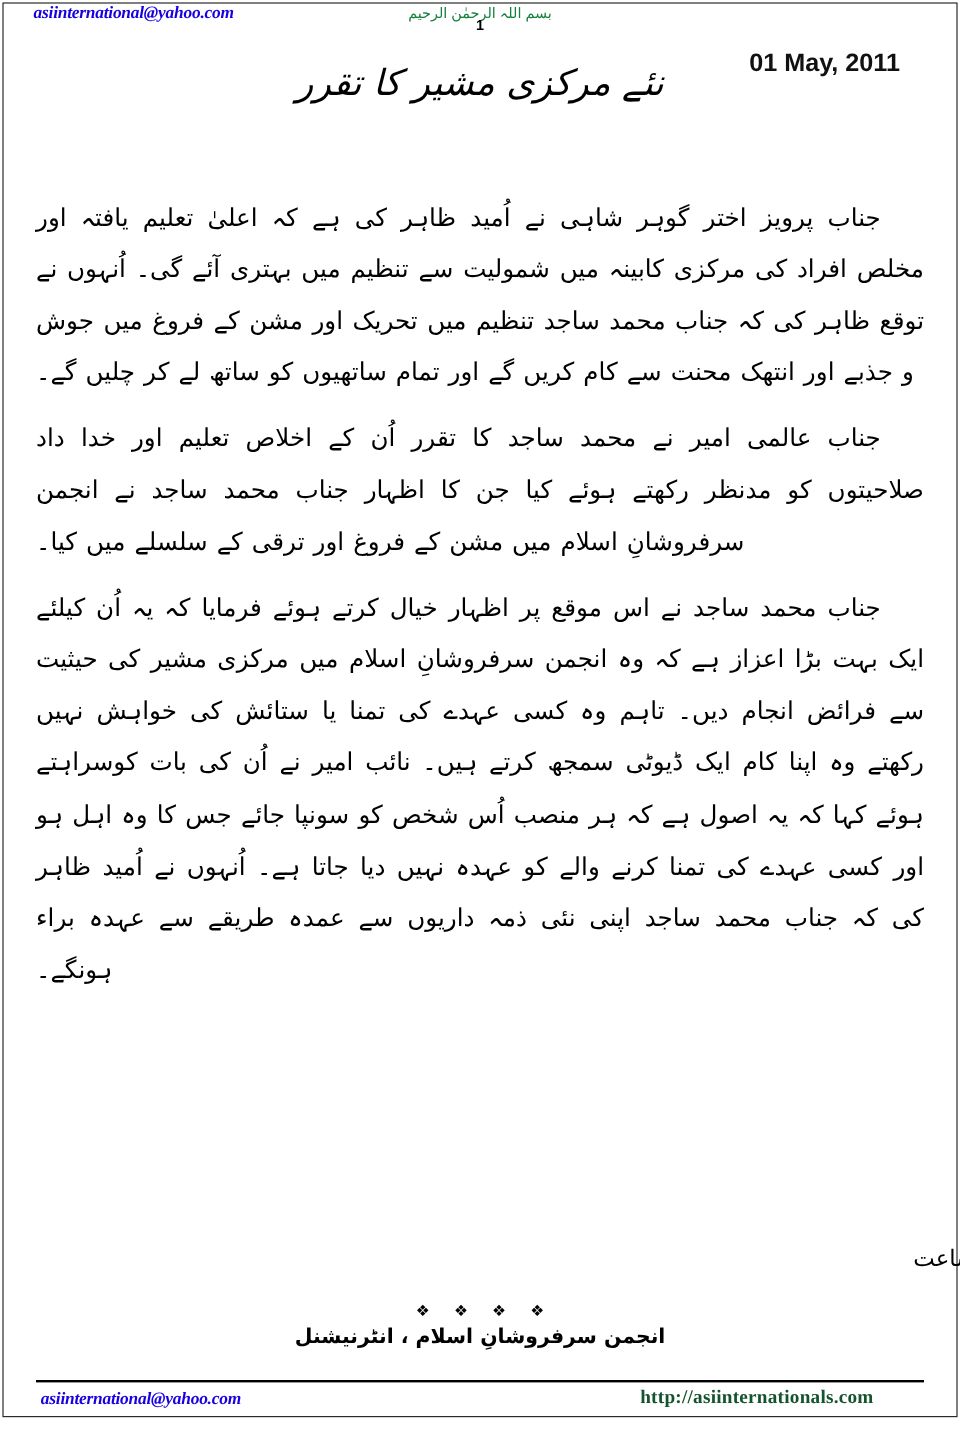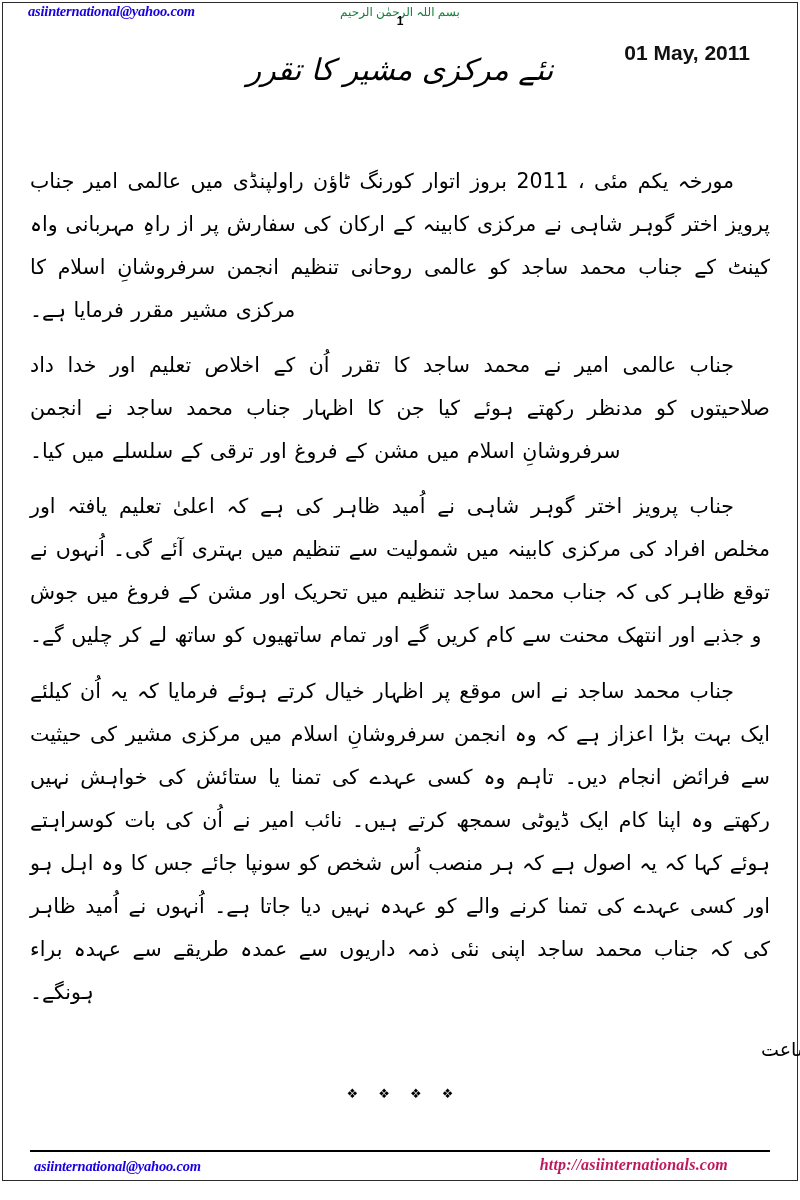--- a/index.html
+++ b/index.html
@@ -183,24 +183,23 @@
     font-size: 14.5px;
     color: #1800e0;
     letter-spacing: -0.2px;
     white-space: nowrap;
   }
   .footer-url {
     position: absolute;
     right: 72px;
     top: 1156px;
     font-family: "Liberation Serif", serif;
-    font-style: italic;
     font-weight: bold;
     font-size: 16px;
-    color: #be185d;
+    color: #14532d;
     letter-spacing: 0.2px;
     white-space: nowrap;
   }
 </style>
 </head>
 <body>
 
 <div class="page">
 
   <div class="page-frame"></div>
@@ -211,33 +210,33 @@
     <span class="bismillah">بسم اللہ الرحمٰن الرحیم</span>
   </div>
 
   <div class="page-number">1</div>
 
   <div class="doc-date">01 May, 2011</div>
 
   <div class="doc-title">نئے مرکزی مشیر کا تقرر</div>
 
   <div class="body-block">
-    <p class="para indent-first">مورخہ یکم مئی ، 2011 بروز اتوار کورنگ ٹاؤن راولپنڈی میں عالمی امیر جناب پرویز اختر گوہر شاہی نے مرکزی کابینہ کے ارکان کی سفارش پر از راہِ مہربانی  واہ کینٹ کے جناب محمد ساجد کو عالمی روحانی تنظیم انجمن سرفروشانِ اسلام کا مرکزی مشیر مقرر فرمایا ہے۔</p>
+    <p class="para indent-first">جناب پرویز اختر گوہر شاہی نے اُمید ظاہر کی ہے کہ اعلیٰ تعلیم یافتہ اور مخلص افراد کی مرکزی کابینہ میں شمولیت سے تنظیم میں بہتری آئے گی۔ اُنہوں نے توقع ظاہر کی کہ جناب محمد ساجد تنظیم میں تحریک اور مشن کے فروغ میں جوش و جذبے اور انتھک محنت سے کام کریں گے اور تمام ساتھیوں کو ساتھ لے کر چلیں گے۔</p>
     <p class="para indent-first">جناب عالمی امیر نے محمد ساجد کا تقرر  اُن کے اخلاص تعلیم اور خدا داد صلاحیتوں کو مدنظر رکھتے ہوئے کیا جن کا اظہار جناب محمد ساجد نے انجمن سرفروشانِ اسلام میں مشن کے فروغ اور ترقی کے سلسلے میں کیا۔</p>
-    <p class="para indent-first">جناب پرویز اختر گوہر شاہی نے اُمید ظاہر کی ہے کہ اعلیٰ تعلیم یافتہ اور مخلص افراد کی مرکزی کابینہ میں شمولیت سے تنظیم میں بہتری آئے گی۔ اُنہوں نے توقع ظاہر کی کہ جناب محمد ساجد تنظیم میں تحریک اور مشن کے فروغ میں جوش و جذبے اور انتھک محنت سے کام کریں گے اور تمام ساتھیوں کو ساتھ لے کر چلیں گے۔</p>
     <p class="para indent-first">جناب محمد ساجد نے اس موقع پر اظہار خیال کرتے ہوئے فرمایا کہ یہ اُن کیلئے ایک بہت بڑا اعزاز ہے کہ وہ انجمن سرفروشانِ اسلام میں مرکزی مشیر کی حیثیت سے فرائض انجام دیں۔ تاہم وہ کسی عہدے کی تمنا یا ستائش کی خواہش نہیں رکھتے وہ اپنا کام ایک ڈیوٹی سمجھ کرتے ہیں۔ نائب امیر نے اُن کی بات کوسراہتے ہوئے کہا کہ یہ اصول ہے کہ ہر منصب اُس شخص کو سونپا جائے جس کا وہ اہل ہو اور کسی عہدے کی تمنا کرنے والے کو عہدہ نہیں دیا جاتا ہے۔ اُنہوں نے اُمید ظاہر کی کہ جناب محمد ساجد اپنی نئی ذمہ داریوں سے عمدہ طریقے سے عہدہ براء ہونگے۔</p>
   </div>
 
   <div class="signature">
     <div class="sig-line sig-issued">جاری کردہ:</div>
     <div class="sig-line sig-dept">شعبہ نشر و اشاعت</div>
   </div>
 
   <div class="ornaments">❖ ❖ ❖ ❖</div>
 
+  <div class="org-name">انجمن سرفروشانِ اسلام ، انٹرنیشنل</div>
 
   <div class="footer-rule"></div>
 
   <div class="footer-email">asiinternational@yahoo.com</div>
 
   <div class="footer-url">http://asiinternationals.com</div>
 
 </div>
 
 </body></html>

